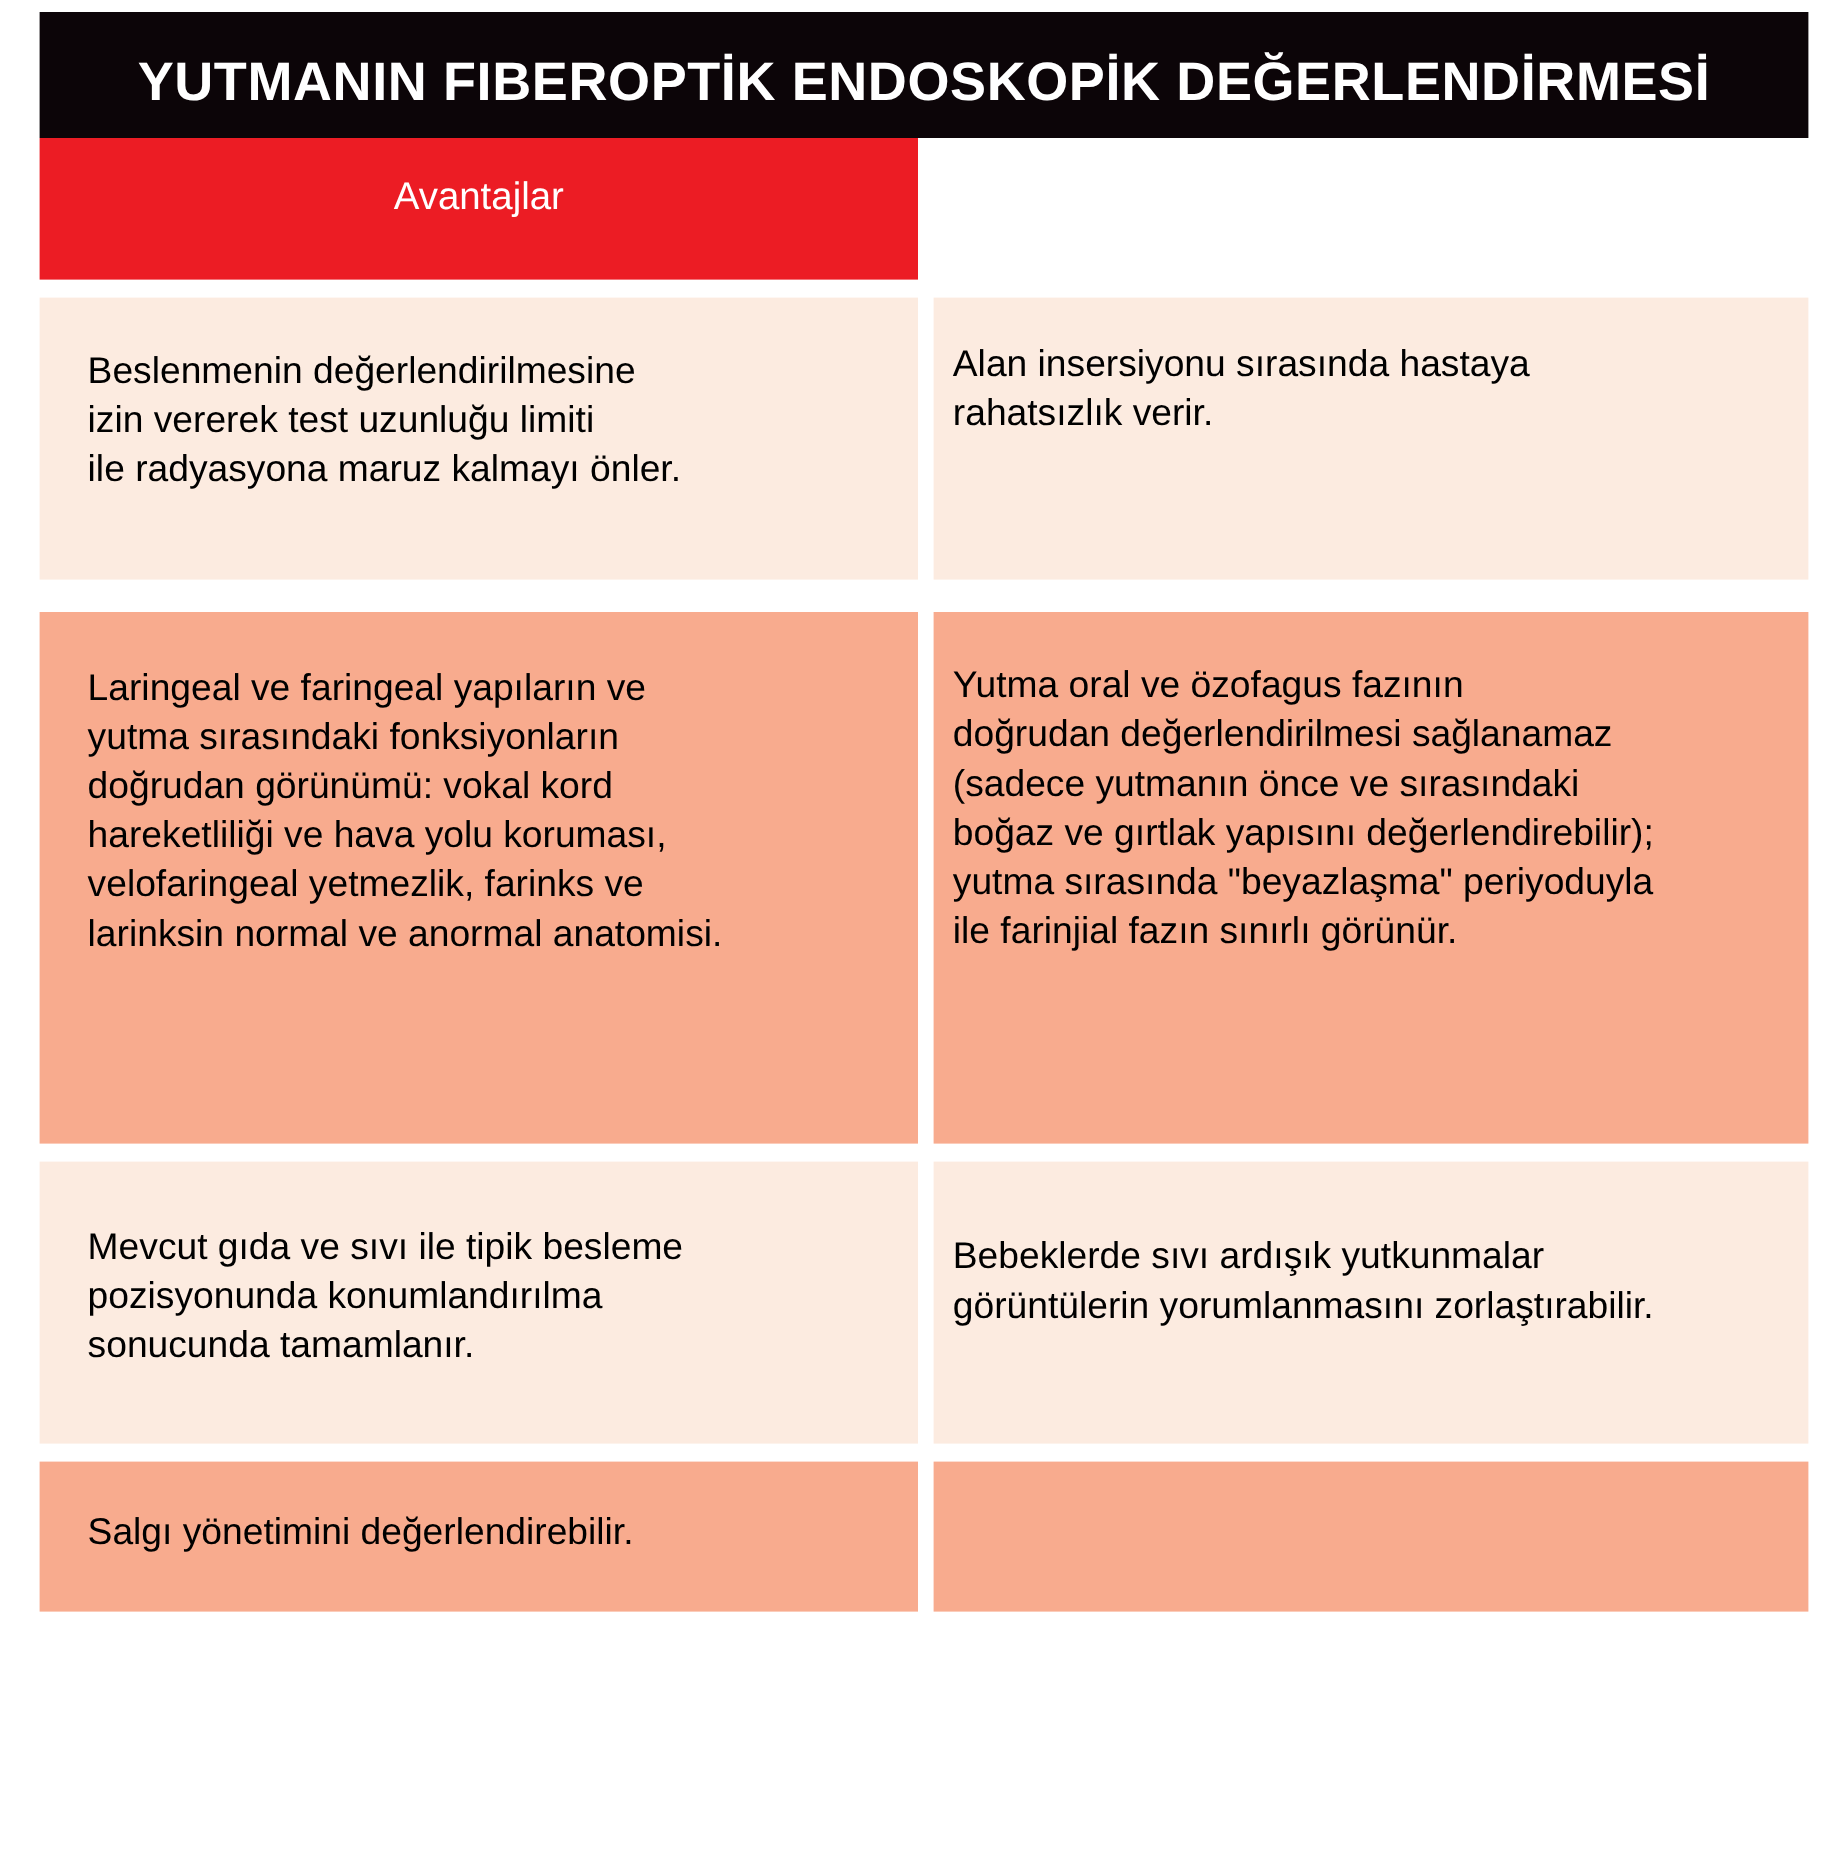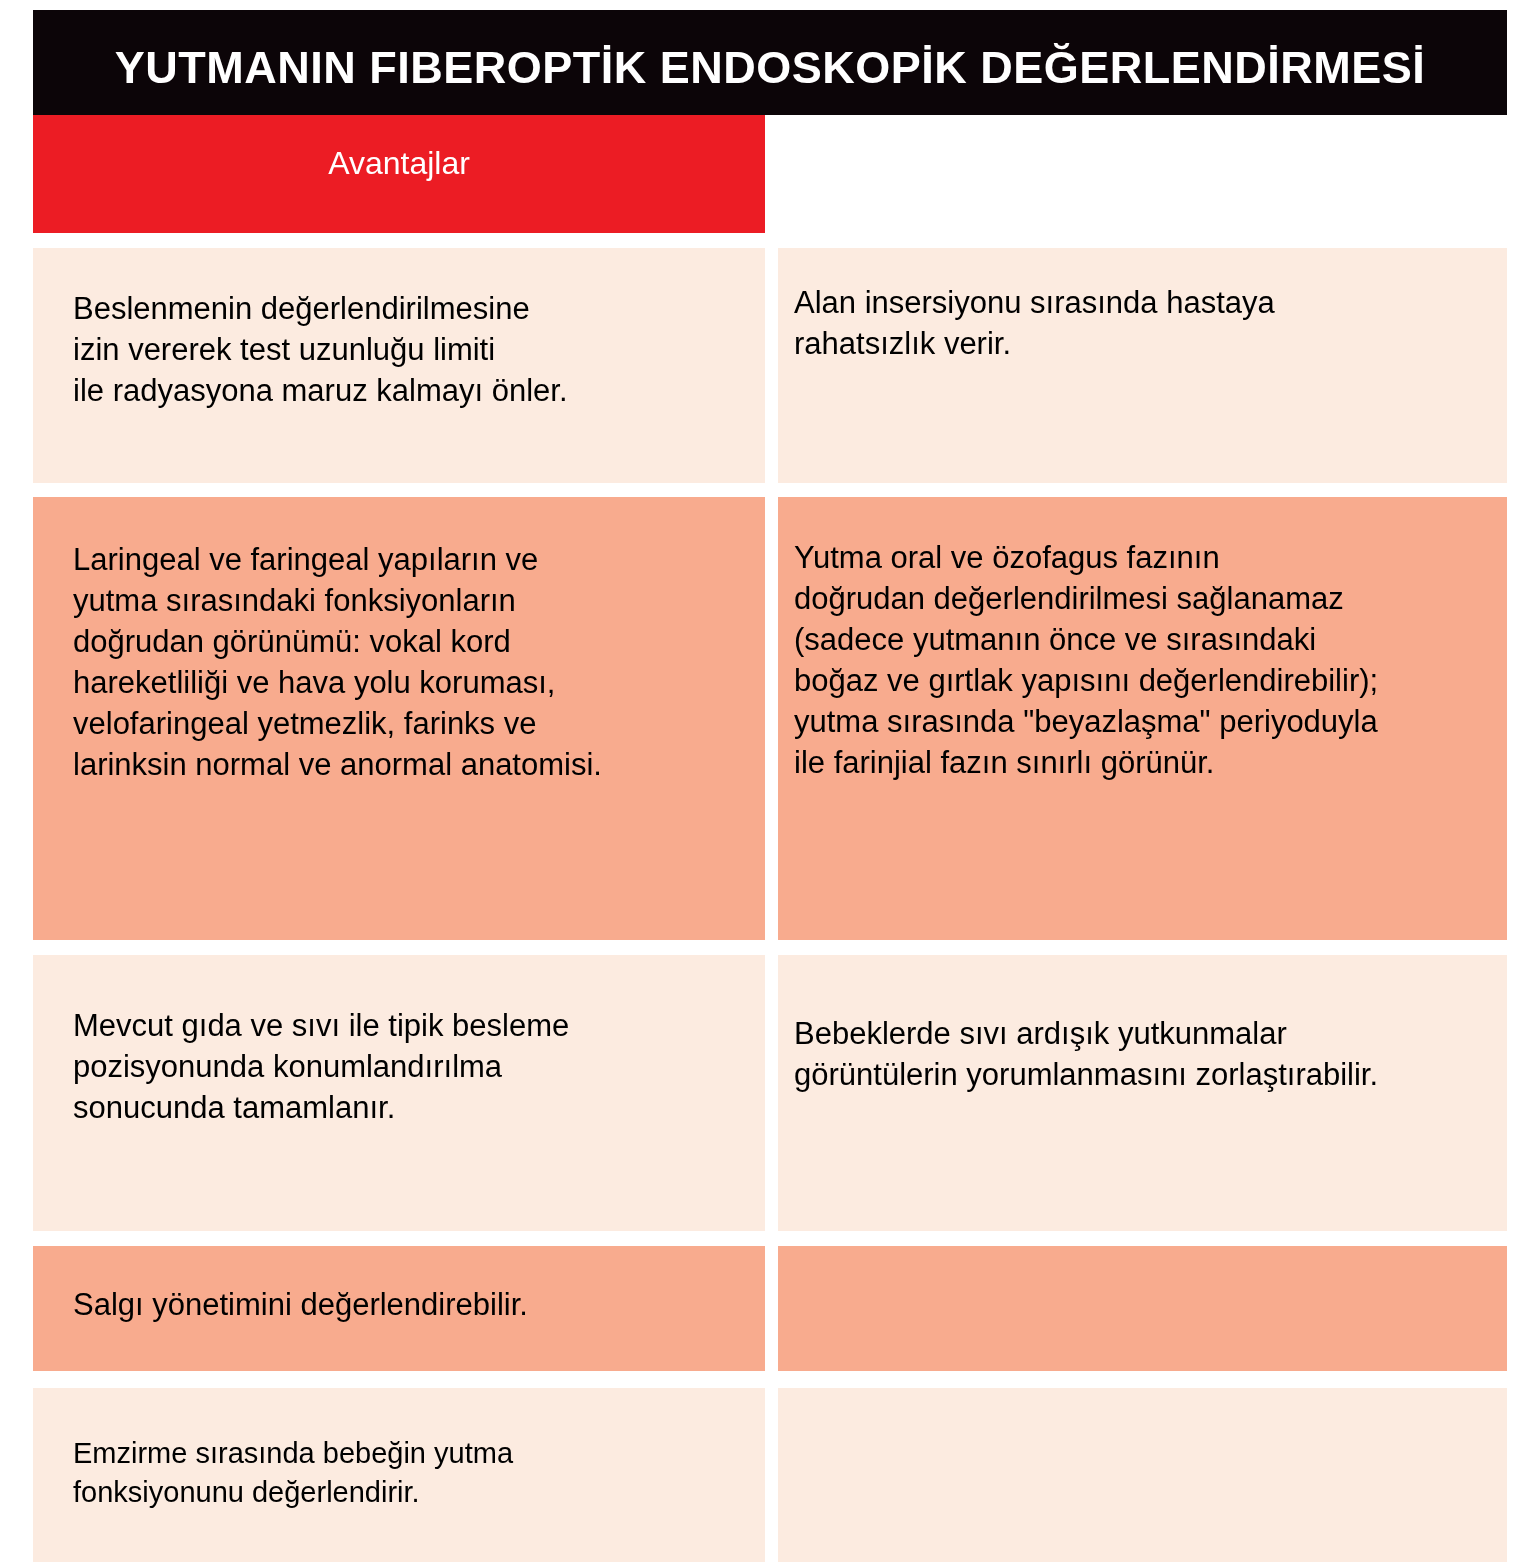--- a/index.html
+++ b/index.html
@@ -37,24 +37,24 @@
     background: #ec1c24;
     color: #ffffff;
     font-size: 32px;
     display: flex; align-items: center; justify-content: center;
     padding-bottom: 22px; box-sizing: border-box;
   }
   .spacer { background: transparent; }
   .row { box-sizing: border-box; }
   .r1 { margin-top: 15px; }
   .r1 .cell { height: 235px; }
-  .r2 { margin-top: 14px; }
+  .r2 { margin-top: 27px; }
   .r2 .cell { height: 443px; }
   .r3 { margin-top: 15px; }
-  .r3 .cell { height: 276px; }
+  .r3 .cell { height: 235px; }
   .r4 { margin-top: 15px; border-radius: 10px; }
   .r4 .cell { height: 125px; }
   .r5 { margin-top: 17px; }
   .r5 .cell { height: 183px; }
   .cell {
     box-sizing: border-box;
     color: #000000;
     font-size: 31px;
     line-height: 41px;
     white-space: pre-line;
@@ -120,20 +120,14 @@
     <div class="cell light rcol c-r3r">Bebeklerde sıvı ardışık yutkunmalar
 görüntülerin yorumlanmasını zorlaştırabilir.</div>
   </div>
 
   <div class="grid-row row r4">
     <div class="cell salmon c-r4l">Salgı yönetimini değerlendirebilir.</div>
     <div class="spacer"></div>
     <div class="cell salmon rcol"></div>
   </div>
 
-  <div class="grid-row row r5">
-    <div class="cell light c-r5l">Emzirme sırasında bebeğin yutma
-fonksiyonunu değerlendirir.</div>
-    <div class="spacer"></div>
-    <div class="cell light rcol"></div>
-  </div>
 
 </div>
 
 </body></html>

